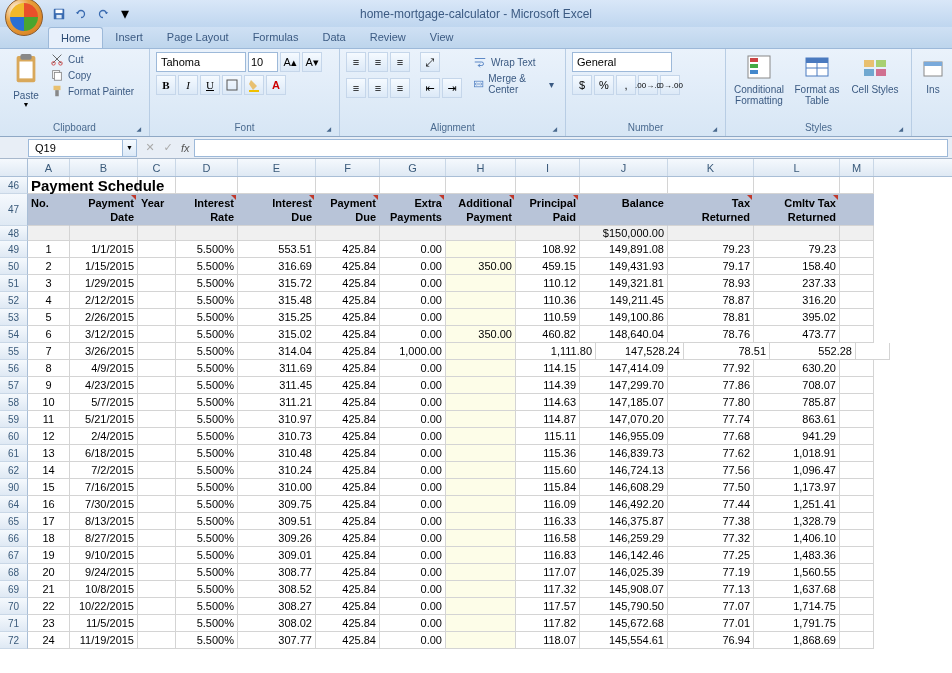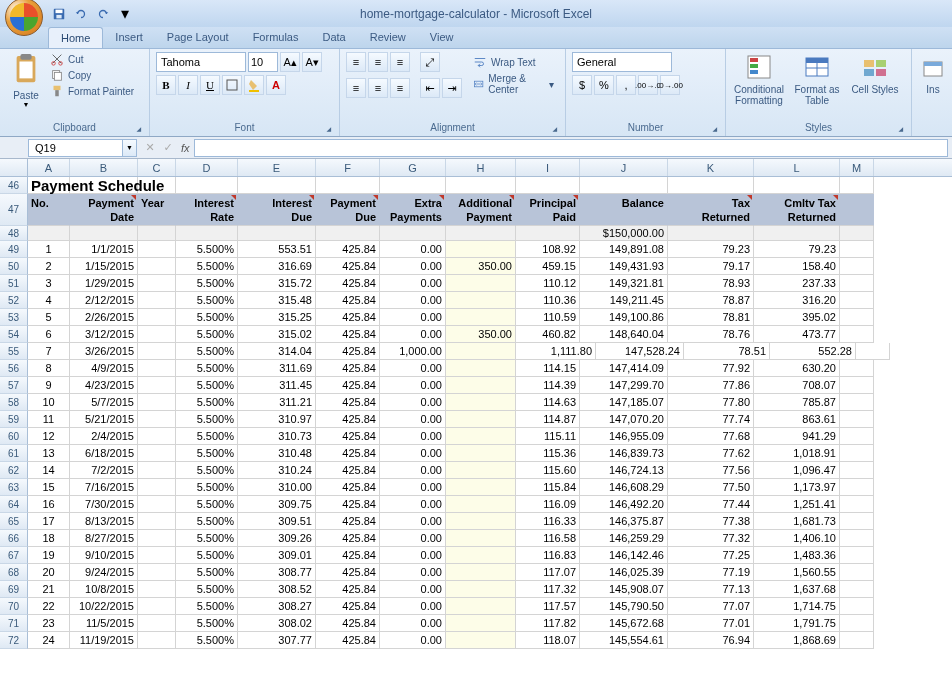--- a/index.html
+++ b/index.html
@@ -585,21 +585,21 @@
         <div class="cell cF" style="width: 64px;">425.84</div>
         <div class="cell cG" style="width: 66px;">0.00</div>
         <div class="cell cH hl" style="width: 70px;"></div>
         <div class="cell cI" style="width: 64px;">115.60</div>
         <div class="cell cJ" style="width: 88px;">146,724.13</div>
         <div class="cell cK" style="width: 86px;">77.56</div>
         <div class="cell cL" style="width: 86px;">1,096.47</div>
         <div class="cell cM" style="width: 34px;"></div>
       </div>
       <div class="row ">
-        <div class="rh">63</div>
+        <div class="rh">90</div>
         <div class="cell cA c" style="width: 42px;">15</div>
         <div class="cell cB" style="width: 68px;">7/16/2015</div>
         <div class="cell cC" style="width: 38px;"></div>
         <div class="cell cD" style="width: 62px;">5.500%</div>
         <div class="cell cE" style="width: 78px;">310.00</div>
         <div class="cell cF" style="width: 64px;">425.84</div>
         <div class="cell cG" style="width: 66px;">0.00</div>
         <div class="cell cH hl" style="width: 70px;"></div>
         <div class="cell cI" style="width: 64px;">115.84</div>
         <div class="cell cJ" style="width: 88px;">146,608.29</div>
@@ -629,21 +629,21 @@
         <div class="cell cB" style="width: 68px;">8/13/2015</div>
         <div class="cell cC" style="width: 38px;"></div>
         <div class="cell cD" style="width: 62px;">5.500%</div>
         <div class="cell cE" style="width: 78px;">309.51</div>
         <div class="cell cF" style="width: 64px;">425.84</div>
         <div class="cell cG" style="width: 66px;">0.00</div>
         <div class="cell cH hl" style="width: 70px;"></div>
         <div class="cell cI" style="width: 64px;">116.33</div>
         <div class="cell cJ" style="width: 88px;">146,375.87</div>
         <div class="cell cK" style="width: 86px;">77.38</div>
-        <div class="cell cL" style="width: 86px;">1,681.73</div>
+        <div class="cell cL" style="width: 86px;">1,328.79</div>
         <div class="cell cM" style="width: 34px;"></div>
       </div>
       <div class="row ">
         <div class="rh">66</div>
         <div class="cell cA c" style="width: 42px;">18</div>
         <div class="cell cB" style="width: 68px;">8/27/2015</div>
         <div class="cell cC" style="width: 38px;"></div>
         <div class="cell cD" style="width: 62px;">5.500%</div>
         <div class="cell cE" style="width: 78px;">309.26</div>
         <div class="cell cF" style="width: 64px;">425.84</div>

